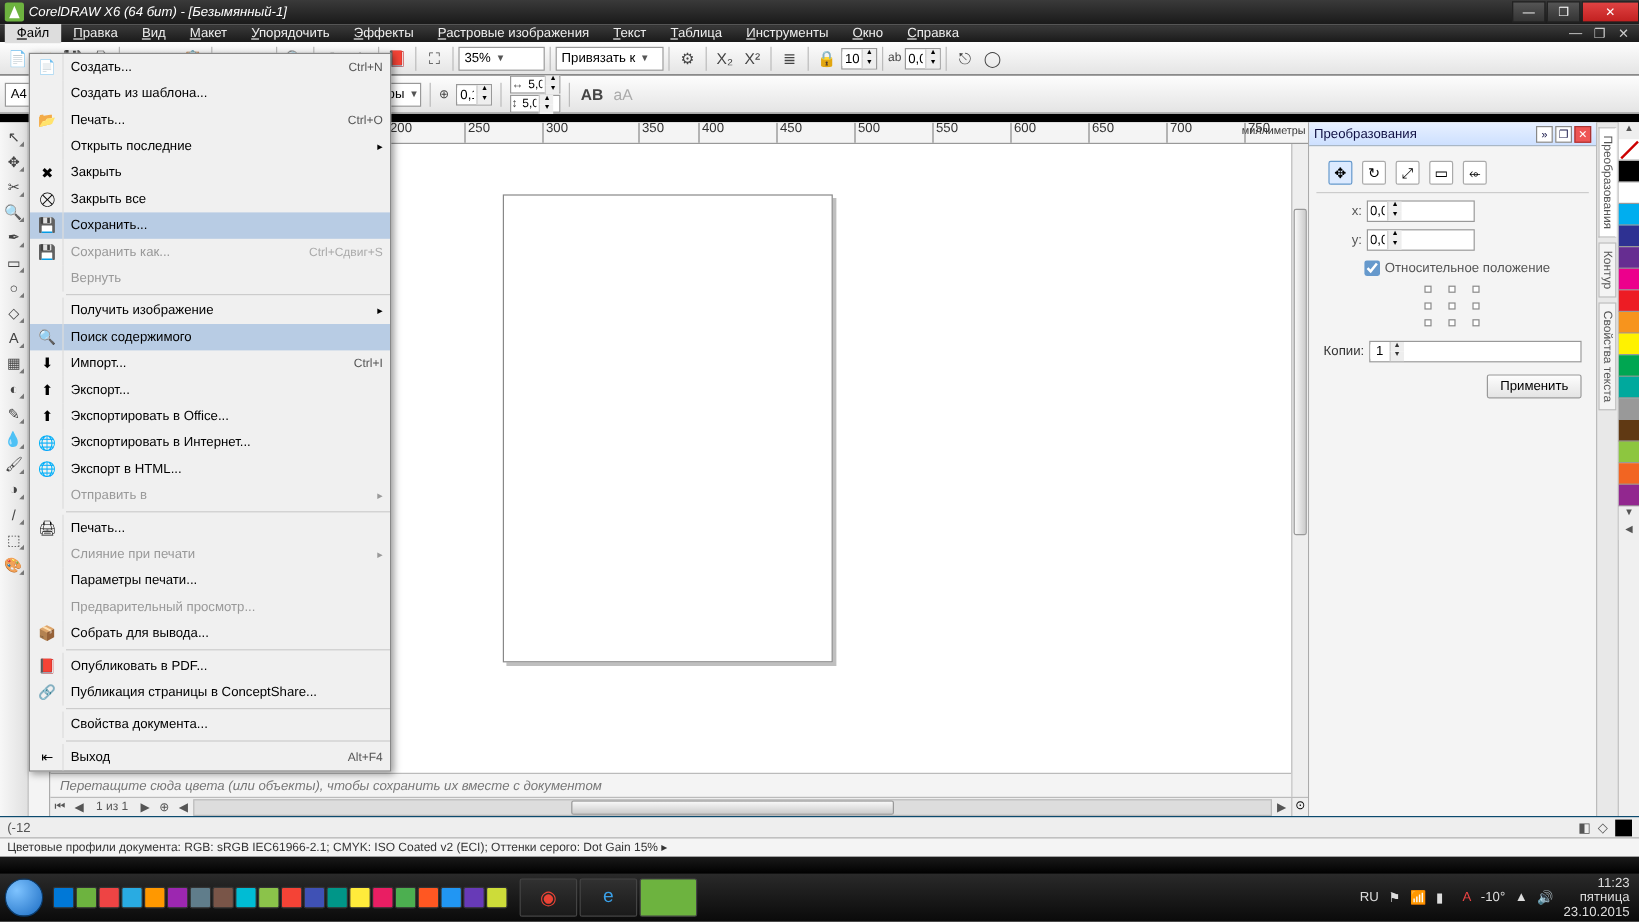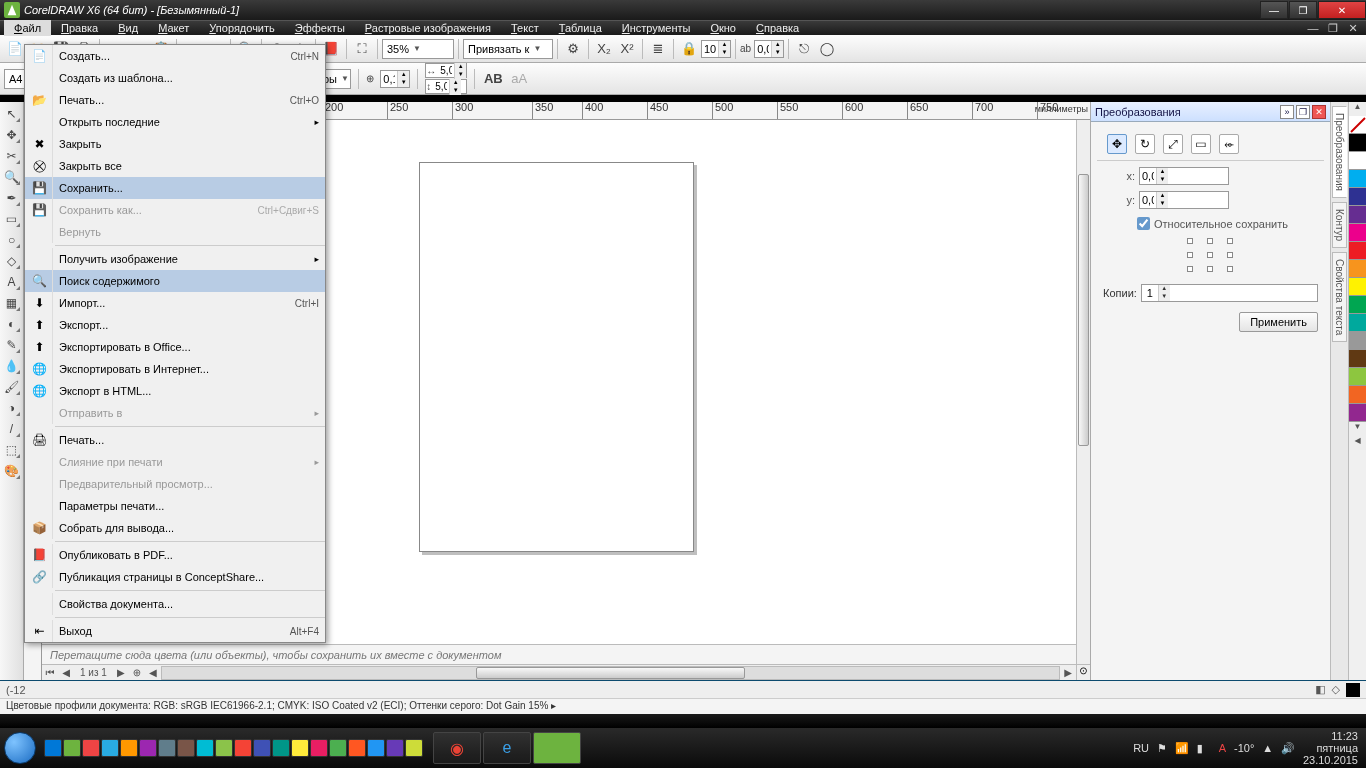--- a/index.html
+++ b/index.html
@@ -358,21 +358,21 @@
         <div class="spin">
             <input value="0,0 мм" style="">
             <div class="spinbtn">
               <div>▲</div>
               <div>▼</div>
             </div>
           </div>
       </div>
       <div class="chk">
         <input type="checkbox" checked="" style="">
-          <span>Относительное сохранить</span>
+          <span>Относительное положение</span>
       </div>
       <div class="anchor" id="anchor">
           <div class="dot" style="left: 0px; top: 0px;"></div>
           <div class="dot" style="left: 20px; top: 0px;"></div>
           <div class="dot" style="left: 40px; top: 0px;"></div>
           <div class="dot" style="left: 0px; top: 14px;"></div>
           <div class="dot" style="left: 20px; top: 14px;"></div>
           <div class="dot" style="left: 40px; top: 14px;"></div>
           <div class="dot" style="left: 0px; top: 28px;"></div>
           <div class="dot" style="left: 20px; top: 28px;"></div>
@@ -500,27 +500,27 @@
     </div>
     <div class="dsep"></div>
     <div class="row">
       <div class="icon-col">🖨</div>
       <div class="lbl">Печать...</div>
     </div>
     <div class="row disabled sub">
       <div class="icon-col"></div>
       <div class="lbl">Слияние при печати</div>
     </div>
+    <div class="row">
+      <div class="icon-col"></div>
+      <div class="lbl">Параметры печати...</div>
+    </div>
     <div class="row disabled">
       <div class="icon-col"></div>
       <div class="lbl">Предварительный просмотр...</div>
-    </div>
-    <div class="row">
-      <div class="icon-col"></div>
-      <div class="lbl">Параметры печати...</div>
     </div>
     <div class="row">
       <div class="icon-col">📦</div>
       <div class="lbl">Собрать для вывода...</div>
     </div>
     <div class="dsep"></div>
     <div class="row">
       <div class="icon-col">📕</div>
       <div class="lbl">Опубликовать в PDF...</div>
     </div>

